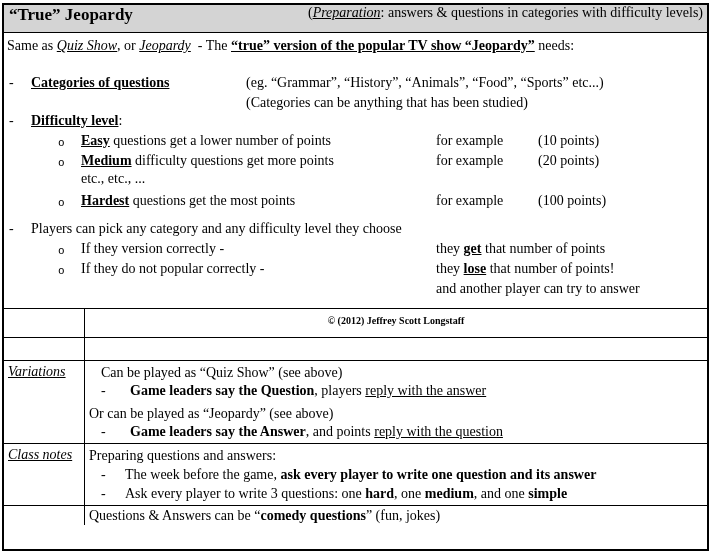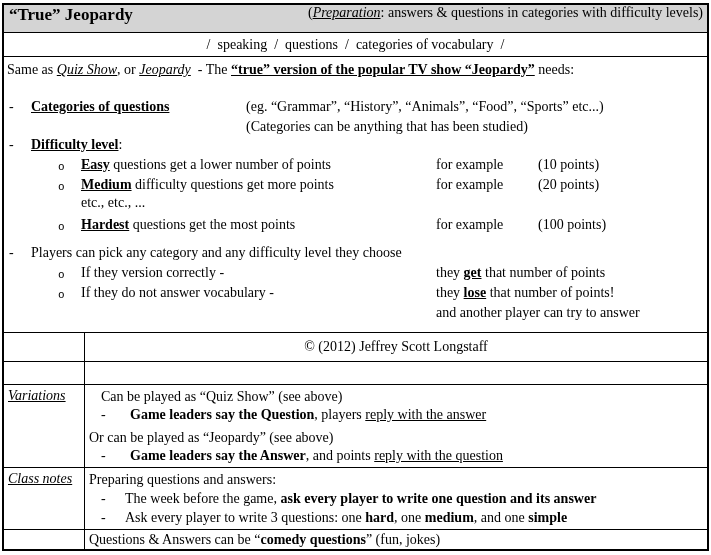--- a/index.html
+++ b/index.html
@@ -21,37 +21,34 @@
   .lcell{width:81px;border-right:1px solid #000;box-sizing:border-box;flex:0 0 81px;
          font-size:14px;padding:3px 2px 0 4px;position:relative;}
   .rcell{flex:1;position:relative;font-size:14px;}
   .title{font-size:17px;font-weight:bold;white-space:pre;}
   .prep{font-size:14px;white-space:pre;}
   .ln{position:absolute;height:18px;line-height:18px;white-space:pre;}
   .seg-b{font-weight:bold;}
   .seg-u{text-decoration:underline;}
   .seg-i{font-style:italic;}
   .bullet-o{font-family:"DejaVu Sans Mono","Liberation Mono",monospace;font-size:11px;}
-  .center-bold{position:absolute;left:0;right:0;top:6px;text-align:center;font-weight:normal;font-size:14px;}
+  .center-bold{position:absolute;left:0;right:0;top:6px;text-align:center;font-weight:bold;font-size:10px;}
   .side-label{font-style:italic;text-decoration:underline;}
 </style>
 </head>
 <body>
 
 <div class="page">
   <div class="tbl">
 
     <div class="row r-header">
       <span class="title">“True” Jeopardy</span>
       <span class="prep"><span>(</span><span class="seg-i seg-u">Preparation</span><span>: answers &amp; questions in categories with difficulty levels)</span></span>
     </div>
 
-    <div class="row r-tags">
-      <span style="white-space:pre;">/  speaking  /  questions  /  categories of vocabulary  /</span>
-    </div>
 
     <div class="row r-main">
       <div class="ln" style="left:3px;top:4px;"><span>Same as </span><span class="seg-i seg-u">Quiz Show</span><span>, or </span><span class="seg-i seg-u">Jeopardy</span><span>  - The </span><span class="seg-b seg-u">“true” version of the popular TV show “Jeopardy”</span><span> needs:</span></div>
 
       <div class="ln" style="left:5px;top:41px;">-</div>
       <div class="ln" style="left:27px;top:41px;"><span class="seg-b seg-u">Categories of questions</span></div>
       <div class="ln" style="left:242px;top:41px;">(eg. “Grammar”, “History”, “Animals”, “Food”, “Sports” etc...)</div>
       <div class="ln" style="left:242px;top:61px;">(Categories can be anything that has been studied)</div>
 
       <div class="ln" style="left:5px;top:79px;">-</div>
@@ -75,21 +72,21 @@
       <div class="ln" style="left:534px;top:159px;">(100 points)</div>
 
       <div class="ln" style="left:5px;top:187px;">-</div>
       <div class="ln" style="left:27px;top:187px;">Players can pick any category and any difficulty level they choose</div>
 
       <div class="ln bullet-o" style="left:54px;top:209px;">o</div>
       <div class="ln" style="left:77px;top:207px;">If they version correctly -</div>
       <div class="ln" style="left:432px;top:207px;"><span>they </span><span class="seg-b seg-u">get</span><span> that number of points</span></div>
 
       <div class="ln bullet-o" style="left:54px;top:229px;">o</div>
-      <div class="ln" style="left:77px;top:227px;">If they do not answer vocabulary -</div>
+      <div class="ln" style="left:77px;top:227px;">If they do not popular correctly -</div>
       <div class="ln" style="left:432px;top:227px;"><span>they </span><span class="seg-b seg-u">lose</span><span> that number of points!</span></div>
 
       <div class="ln" style="left:432px;top:247px;">and another player can try to answer</div>
     </div>
 
     <div class="row r-copy split">
       <div class="lcell"></div>
       <div class="rcell">
         <div class="center-bold">© (2012) Jeffrey Scott Longstaff</div>
       </div>

